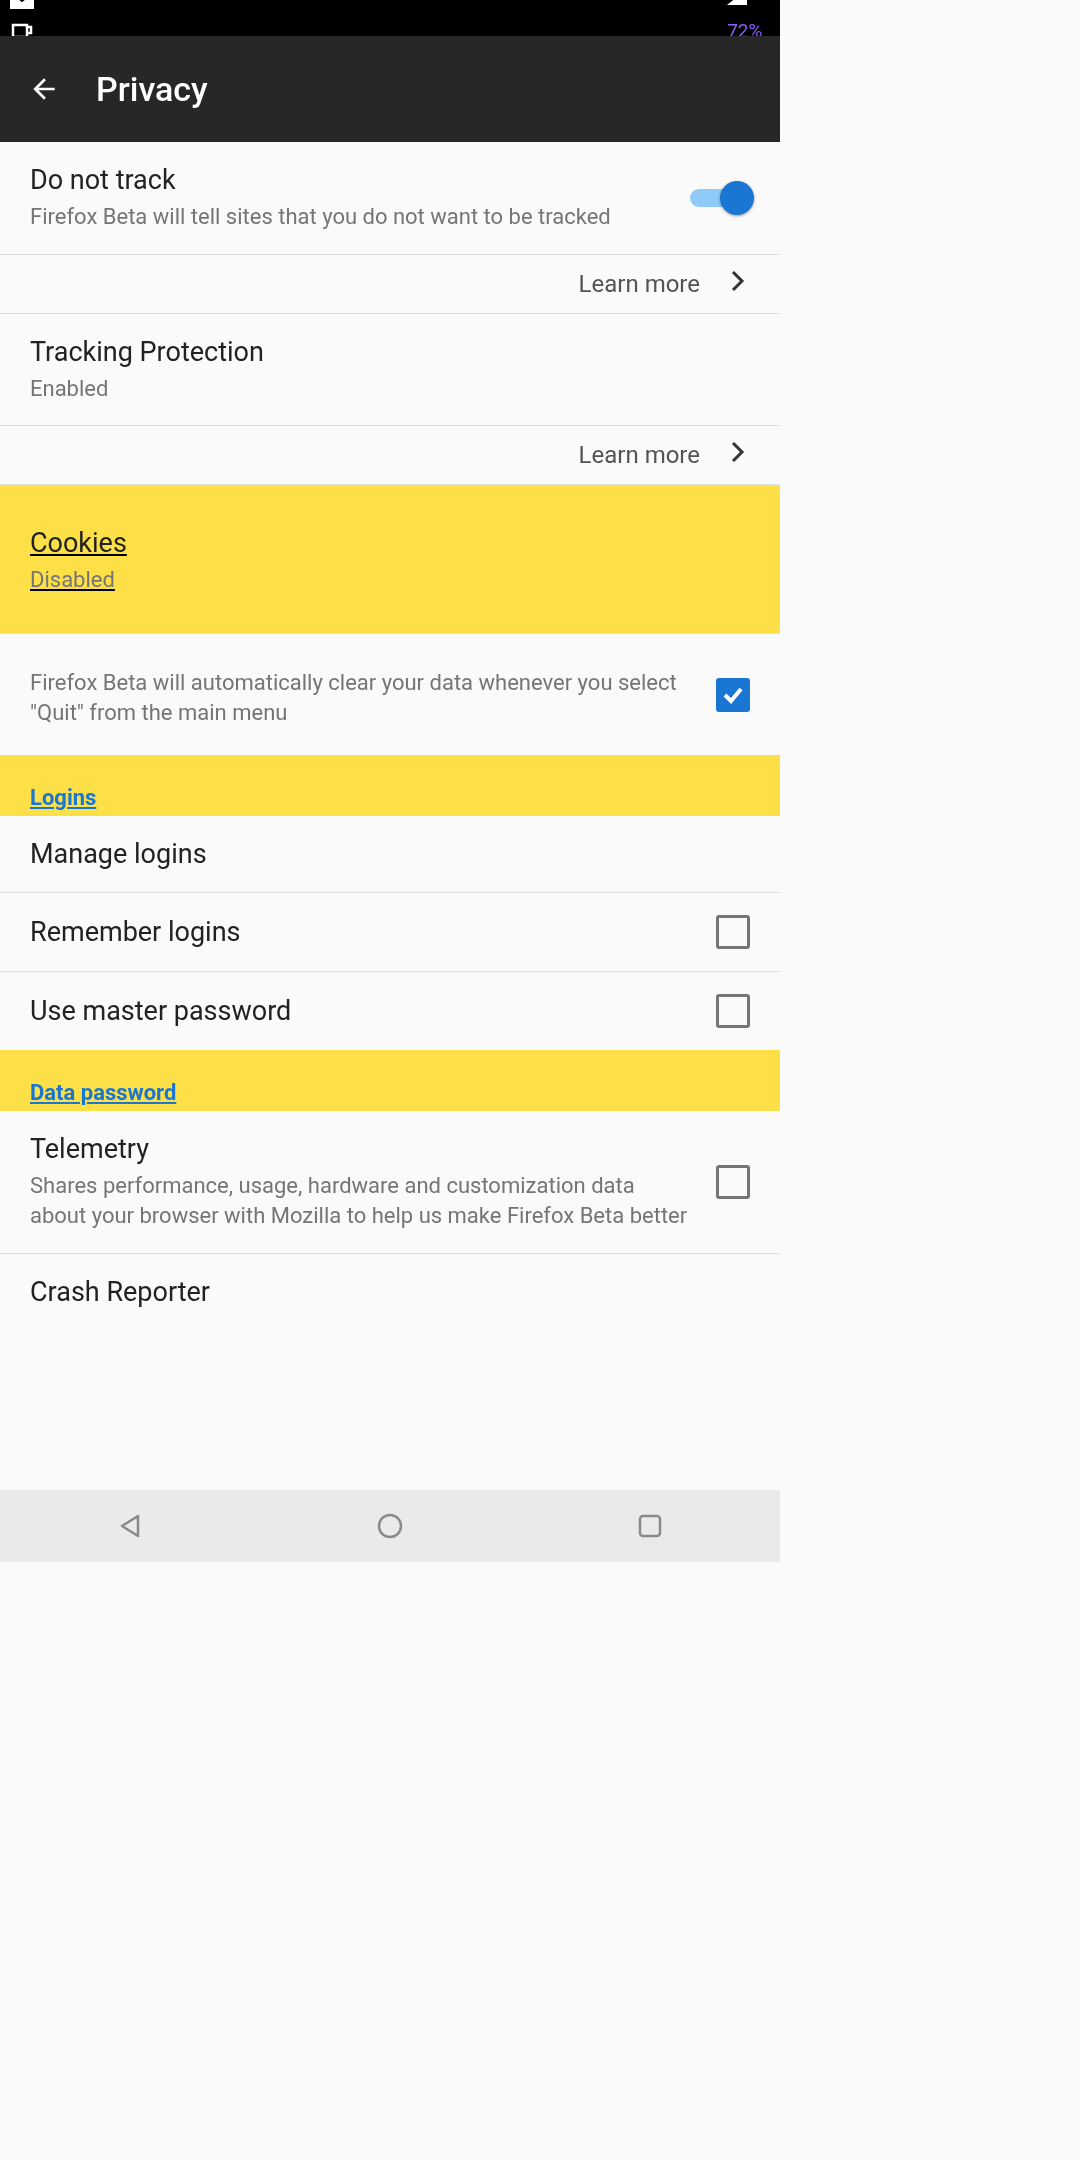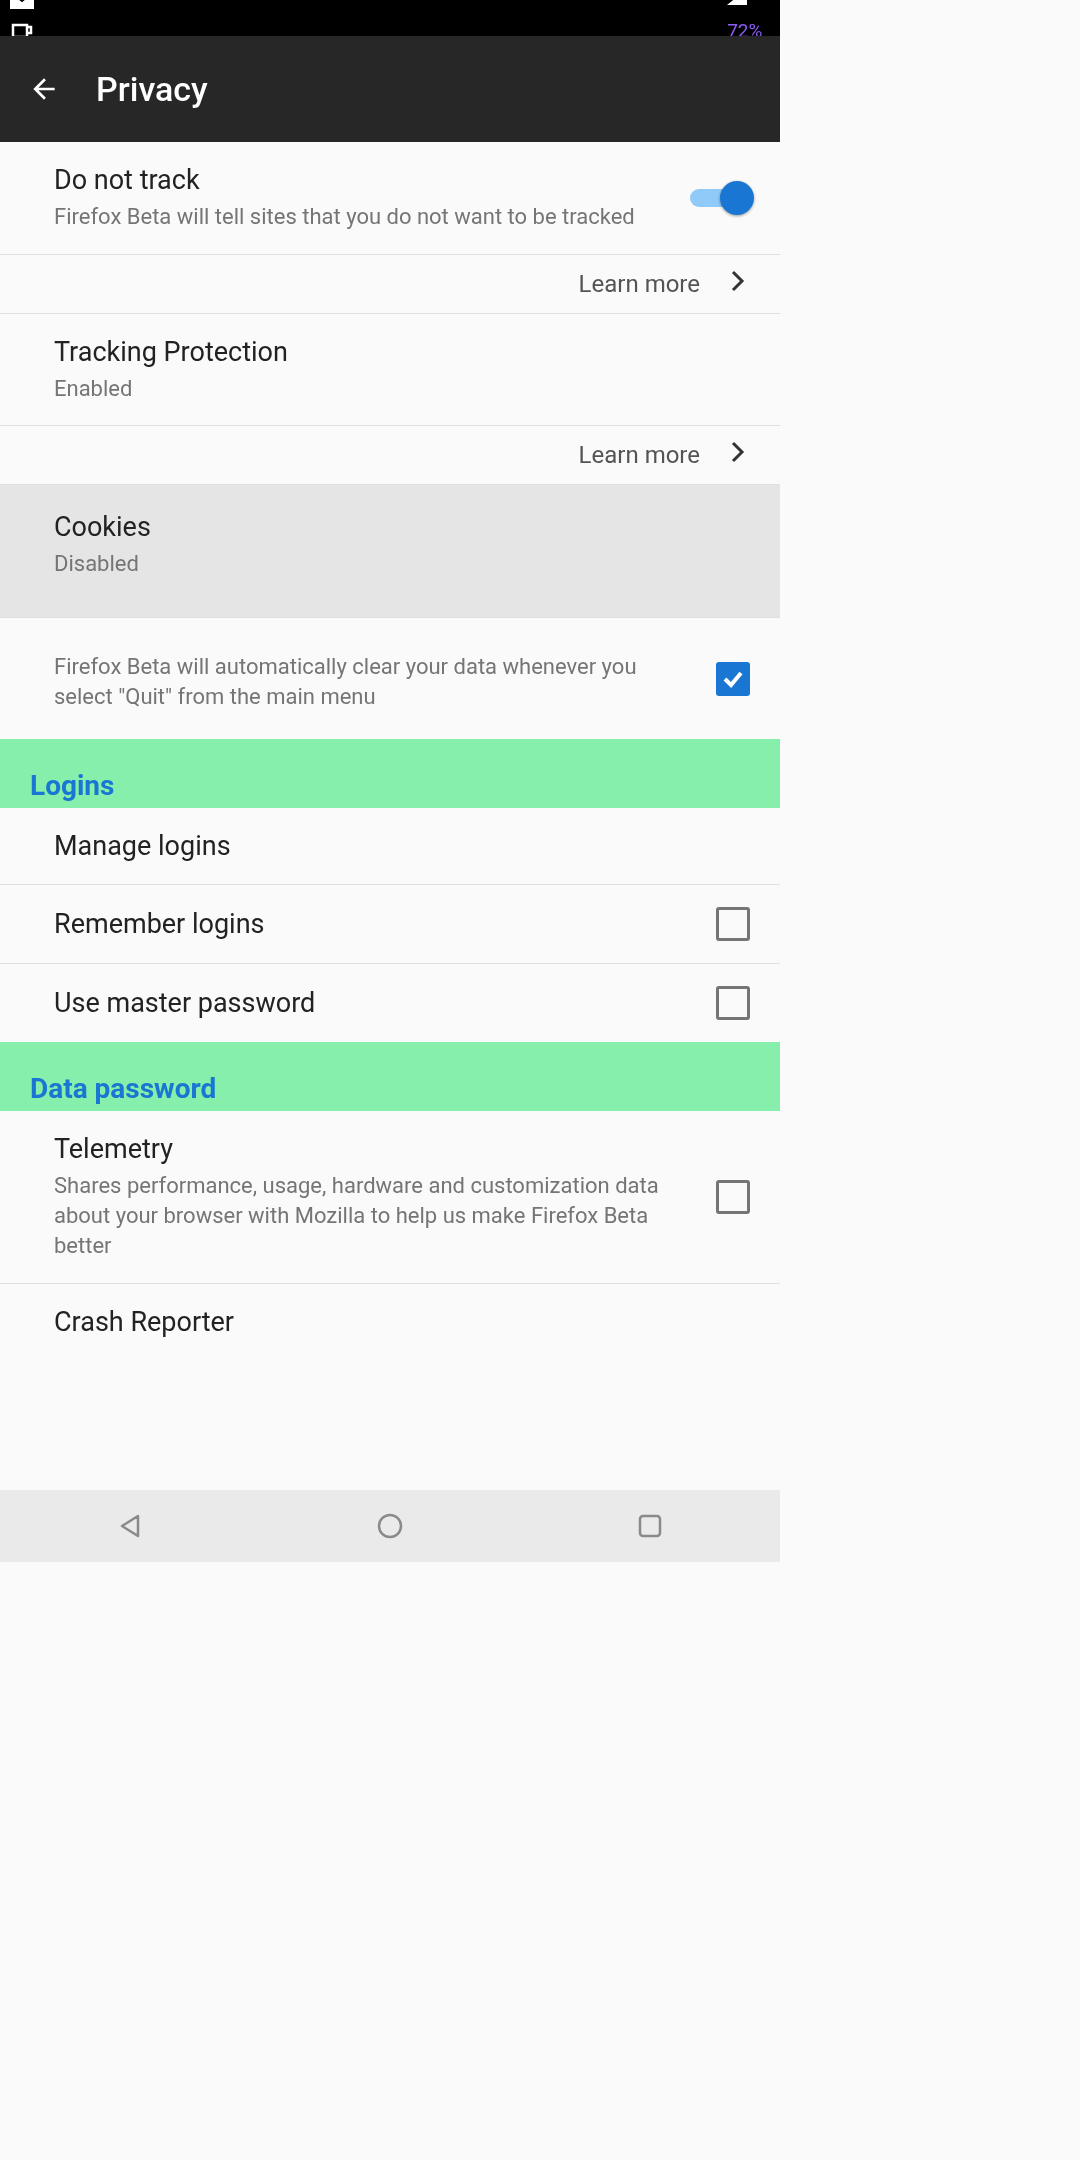--- a/index.html
+++ b/index.html
@@ -16,28 +16,28 @@
   .clock { font-size:20px; color:#fff; letter-spacing:0.5px;}
 
   
   .app-bar { height: 106px; background: #272727; color: #fff; display: flex; align-items: center; padding: 0 20px; box-shadow: 0 2px 4px rgba(0,0,0,0.2);}
   .back-btn { width: 48px; height: 48px; display:flex; align-items:center; justify-content:center; margin-right:28px;}
   .app-title { font-size: 34px; font-weight: 500; }
 
   
   .content { flex: 1; overflow: hidden; background:#fafafa; }
   .item { background:#fafafa; padding: 22px 30px; position:relative; display:flex; align-items:center; }
-  .item-text { flex:1; min-width:0; padding-right:20px;margin-left:24px; }
+  .item-text { flex:1; min-width:0; padding-right:20px; }
   .item-title { font-size: 27px; color:#222; }
   .item-sub { font-size: 22px; color:#757575; margin-top:6px; line-height:1.35; }
   .divider { height:1px; background:#e0e0e0; }
   .learn-row { background:#fafafa; height:58px; display:flex; align-items:center; justify-content:flex-end; padding-right:34px; color:#545454; font-size:24px; }
   .learn-row .chev { margin-left:30px; }
-  .shaded { background:#e5e5e5; padding-top:26px; padding-bottom:38px; }
-  .section-header { font-size:28px; font-weight:700; color:#1976d2; padding: 30px 30px 6px 30px; background:#86efac; }
+  .shaded { background:#fde047; padding-top:42px; padding-bottom:38px;text-decoration:underline; }
+  .section-header { font-size:22px; font-weight:700; color:#1976d2; padding: 30px 30px 6px 30px; background:#fde047;text-decoration:underline; }
   
   .switch { width:60px; height:34px; position:relative; flex-shrink:0;}
   .switch-track { position:absolute; left:0; right:0; top:8px; height:18px; border-radius:9px; background:#9e9e9e; }
   .switch.on .switch-track { background:#90caf9; }
   .switch-thumb { position:absolute; top:0; width:34px; height:34px; border-radius:50%; background:#ececec; box-shadow:0 1px 3px rgba(0,0,0,0.4);}
   .switch.on .switch-thumb { right:-4px; background:#1976d2; }
   
   .checkbox { width:34px; height:34px; border:3px solid #757575; border-radius:3px; flex-shrink:0; display:flex; align-items:center; justify-content:center; }
   .checkbox.checked { background:#1976d2; border-color:#1976d2; }
   .checkbox.checked svg { display:block; }

